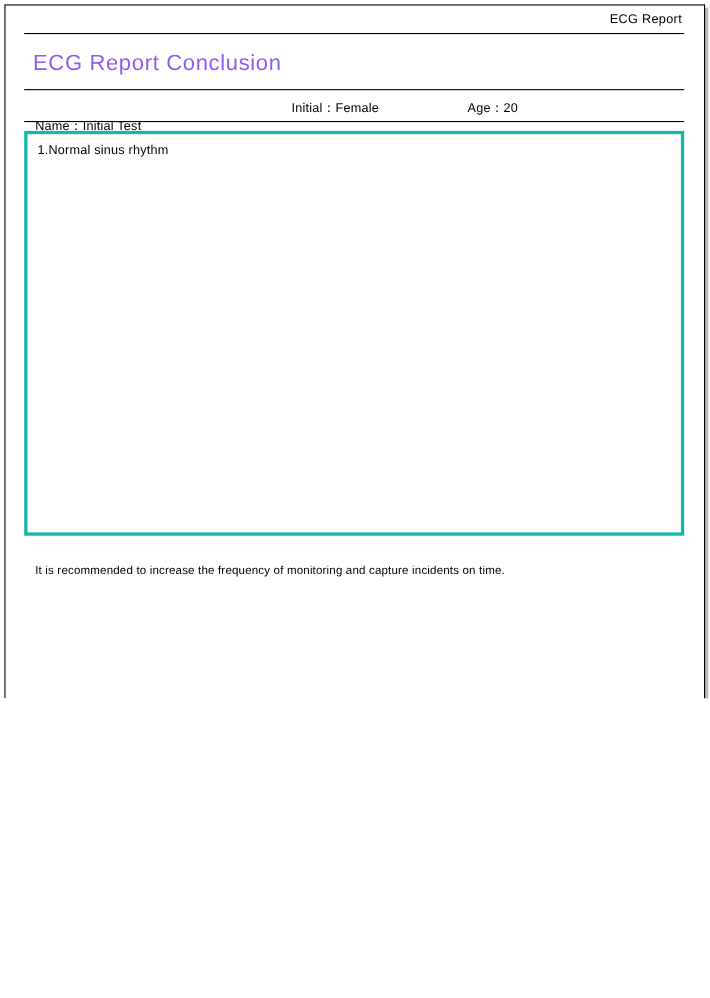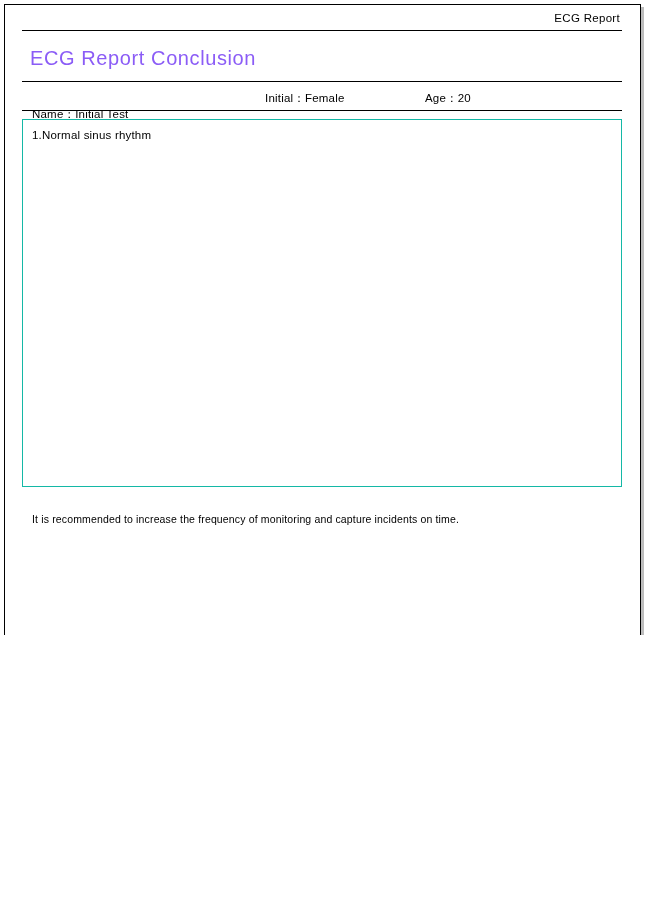--- a/index.html
+++ b/index.html
@@ -87,21 +87,21 @@
     letter-spacing: 0.2px;
   }
   .meta-rule {
     border-bottom: 1px solid #000000;
     width: 100%;
   }
   .conclusion-box {
     margin-top: 8px;
     width: 100%;
     height: 368px;
-    border: 1px solid #14b8a6;
+    border: 3px solid #14b8a6;
     box-sizing: border-box;
   }
   .conclusion-item {
     font-size: 11.5px;
     color: #000000;
     padding: 9px 0 0 9px;
     letter-spacing: 0.2px;
   }
   .notes {
     margin-top: 20px;

